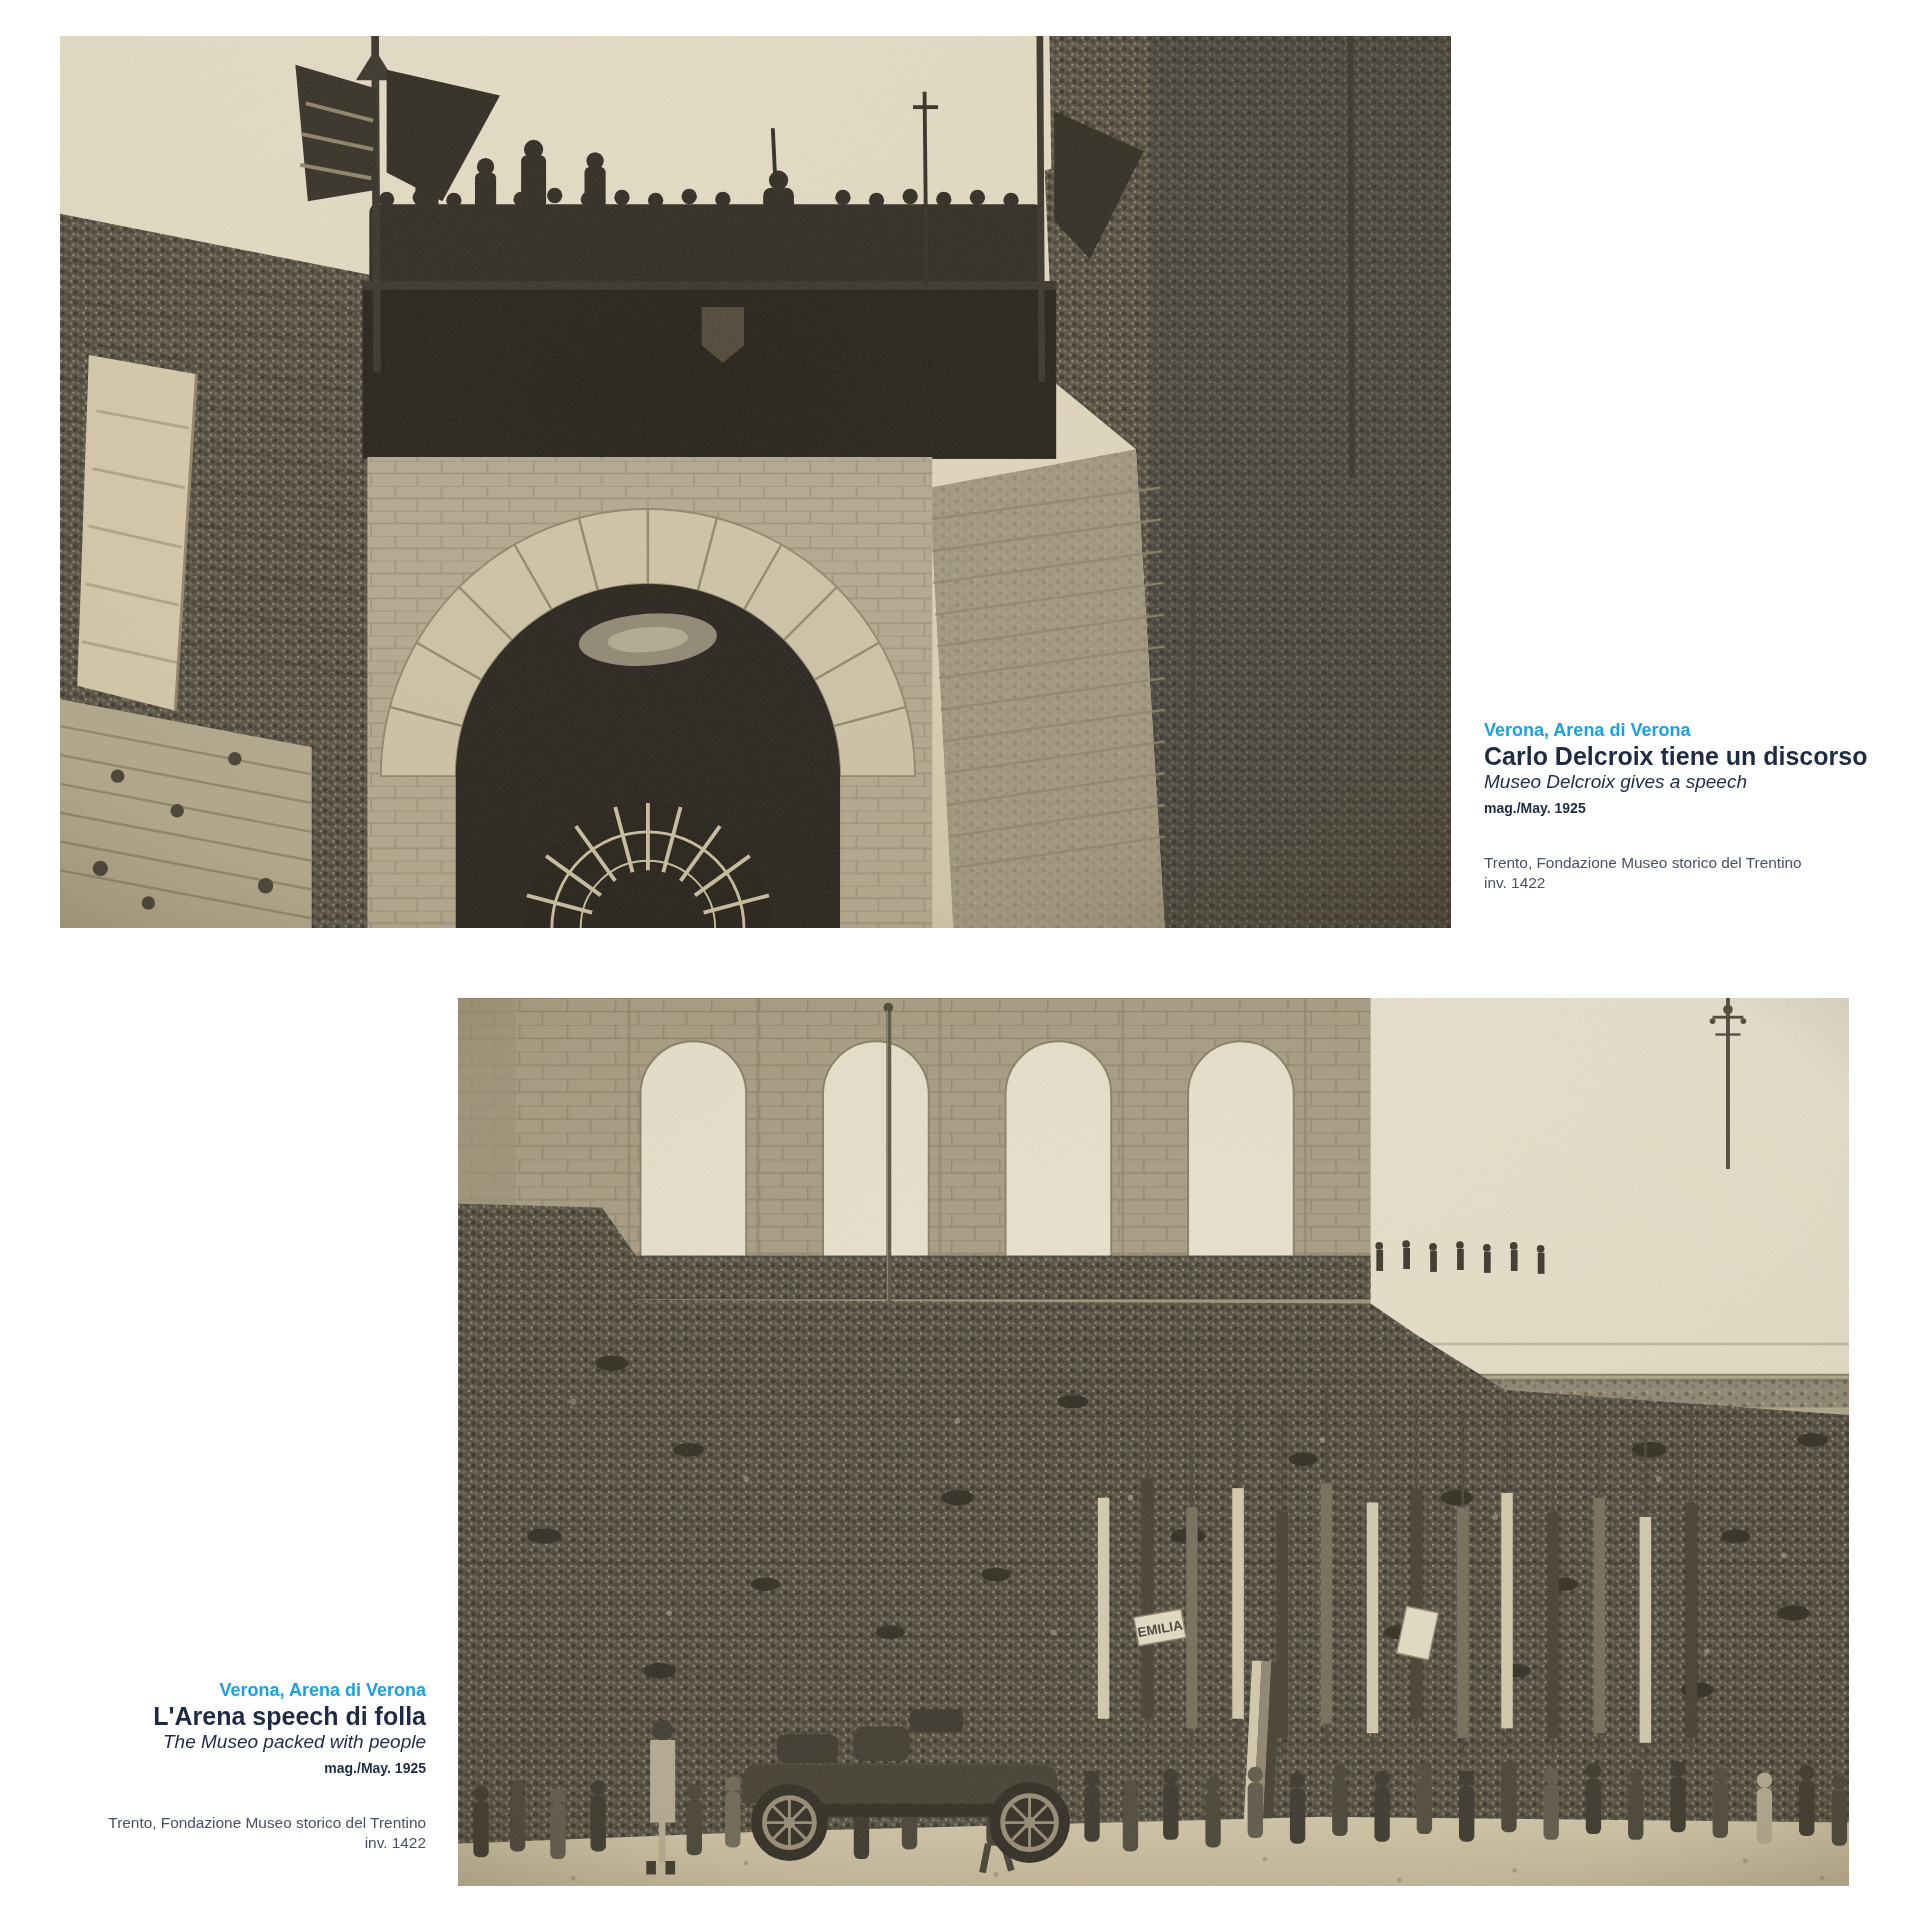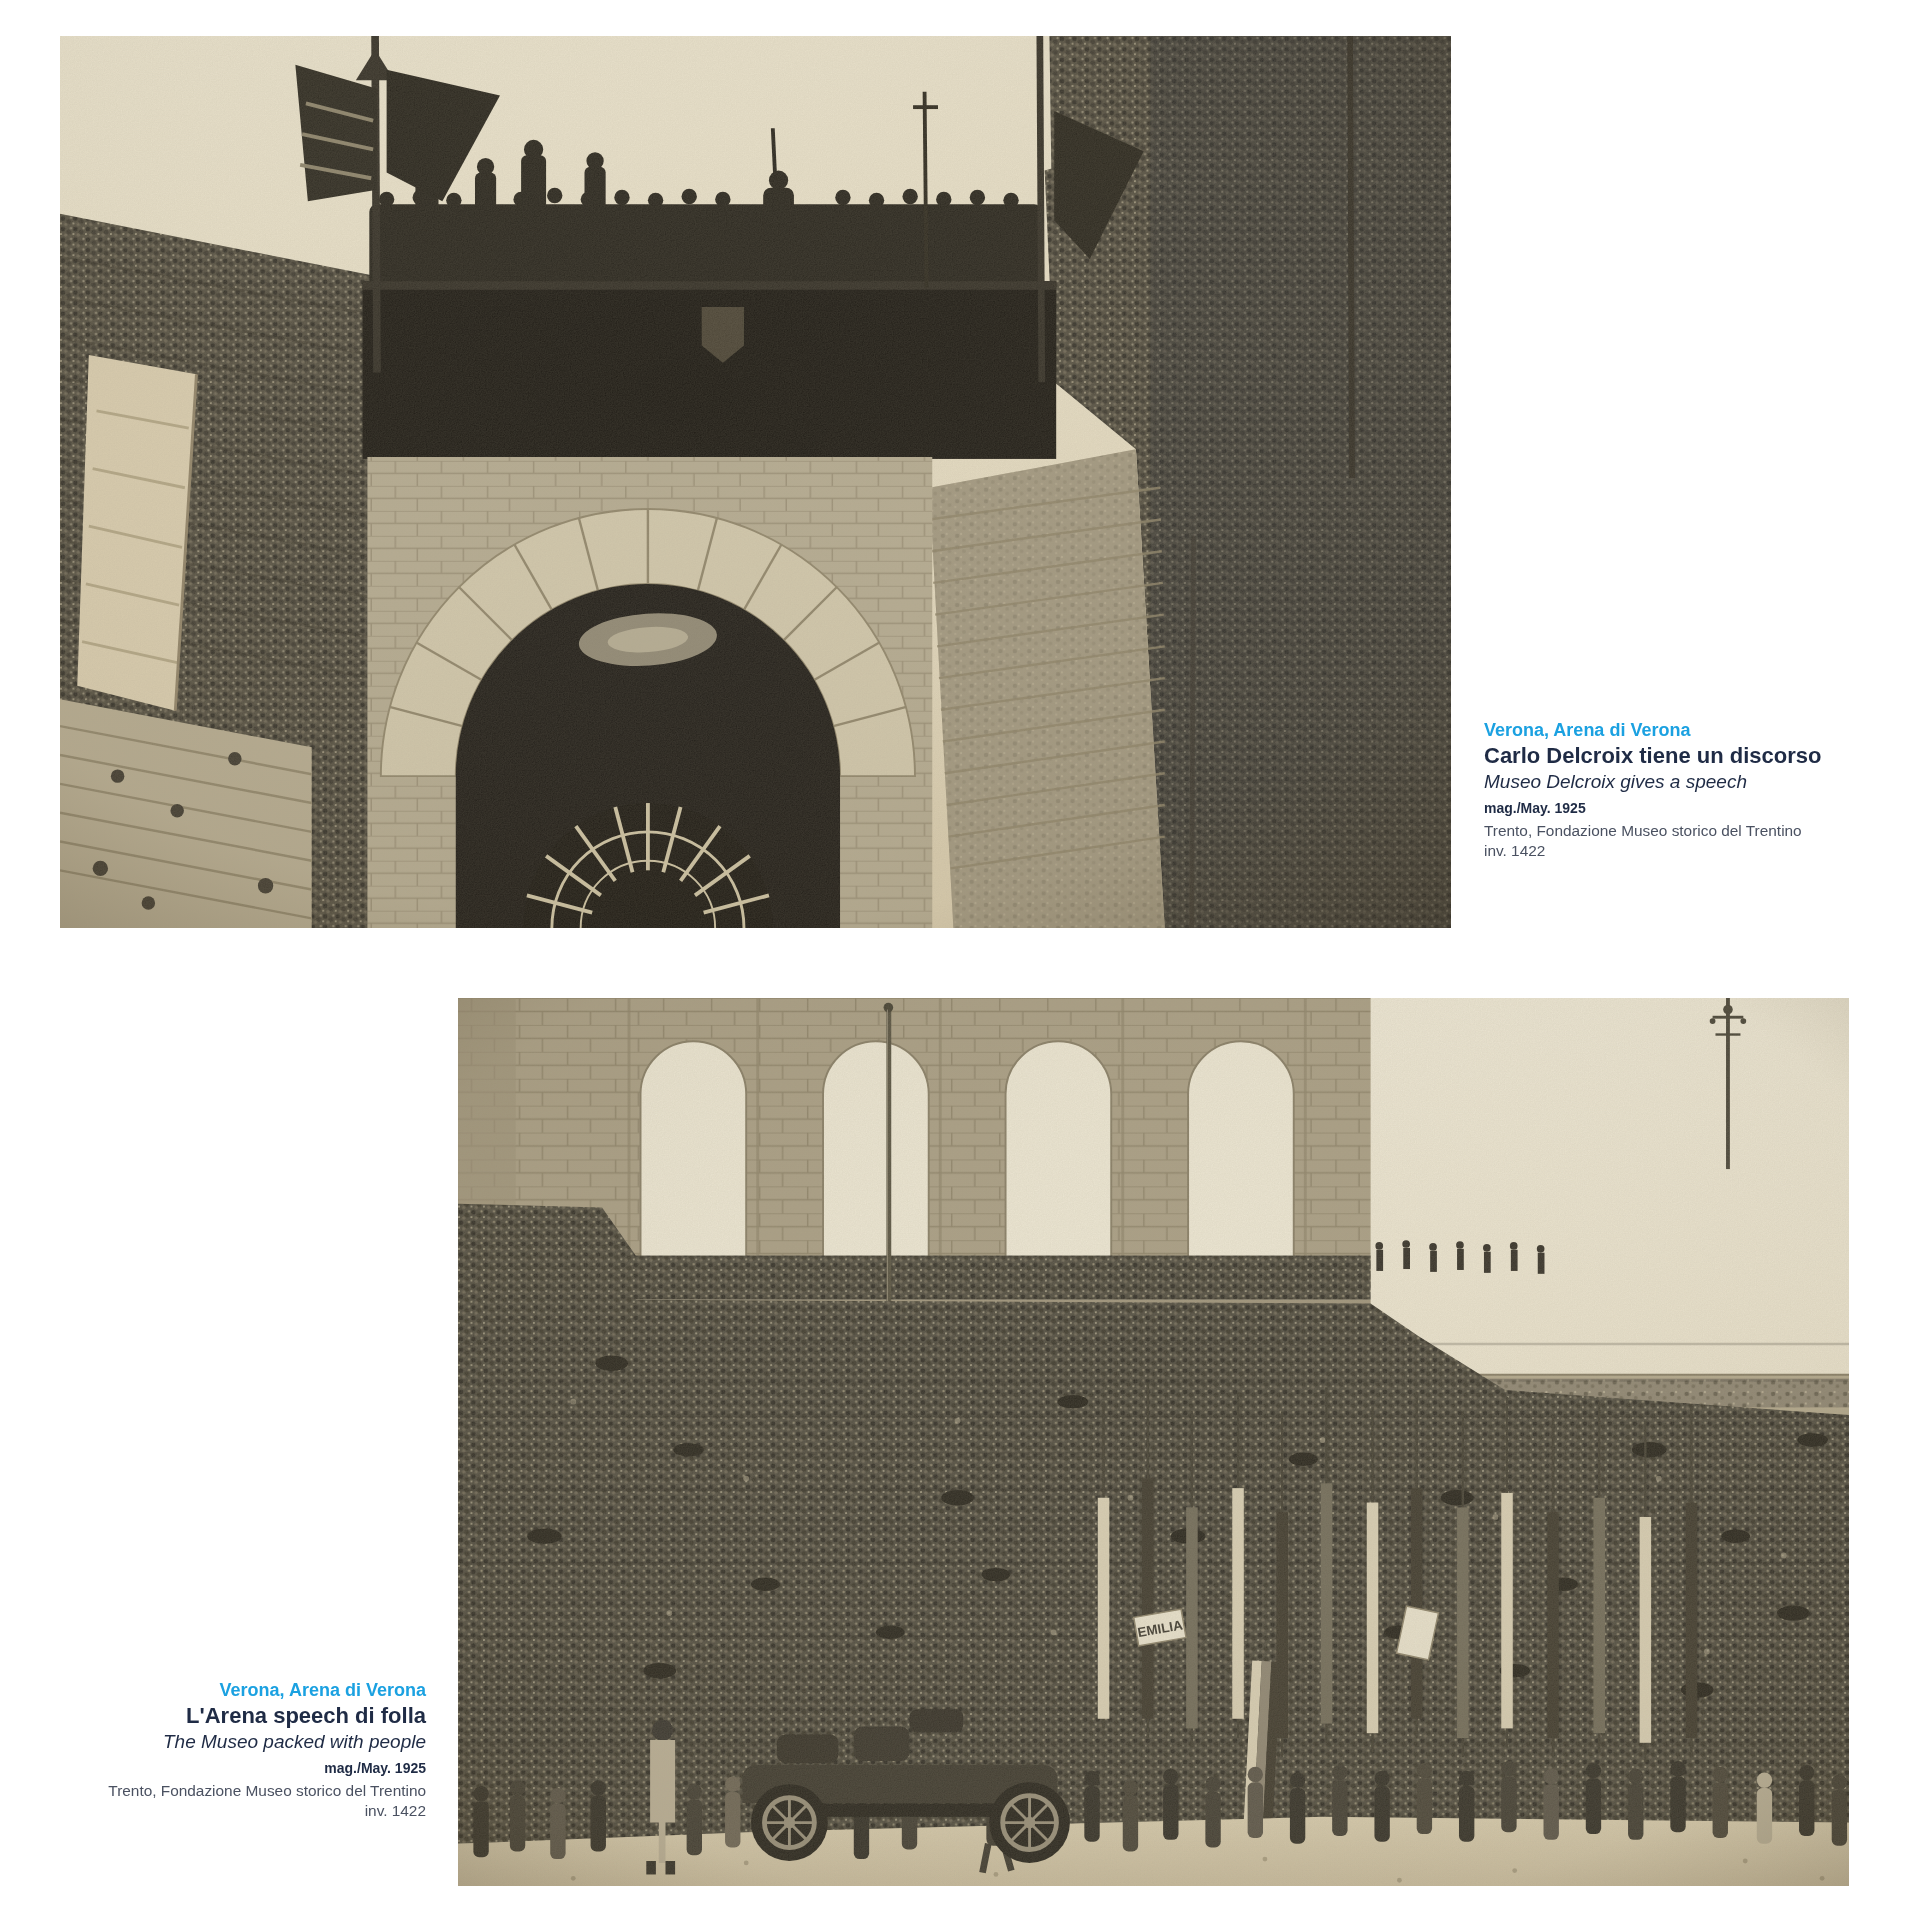--- a/index.html
+++ b/index.html
@@ -18,24 +18,24 @@
   }
   .page{position:absolute;inset:0;}
   .photo{position:absolute;overflow:hidden;background:#e8e0cc;}
   .photo svg{display:block;width:100%;height:100%;}
   .photo-top{left:60px;top:36px;width:1391px;height:892px;}
   .photo-bottom{left:458px;top:998px;width:1391px;height:888px;}
   .caption{position:absolute;color:var(--text-navy);}
   .caption-right{left:1484px;top:717px;width:413px;text-align:left;}
   .caption-left{left:56px;top:1677px;width:370px;text-align:right;}
   .cap-location{color:var(--accent-blue);font-weight:700;font-size:18px;line-height:26px;}
-  .cap-title-it{font-weight:700;font-size:22px;line-height:26px;}
+  .cap-title-it{font-weight:700;font-size:25px;line-height:26px;}
   .cap-title-en{font-style:italic;font-weight:400;font-size:19px;line-height:26px;}
   .cap-date{font-weight:700;font-size:14px;line-height:26px;}
-  .cap-credit{font-size:15.4px;line-height:20px;color:var(--credit-gray);font-weight:400;}
+  .cap-credit{margin-top:32px;font-size:15.4px;line-height:20px;color:var(--credit-gray);font-weight:400;}
 </style>
 </head>
 <body>
 
 <div class="page">
 
   <figure class="photo photo-top">
     <svg viewBox="0 0 1448 928" preserveAspectRatio="none">
       <defs>
         <linearGradient id="tSky" x1="0" y1="0" x2="0.2" y2="1">

